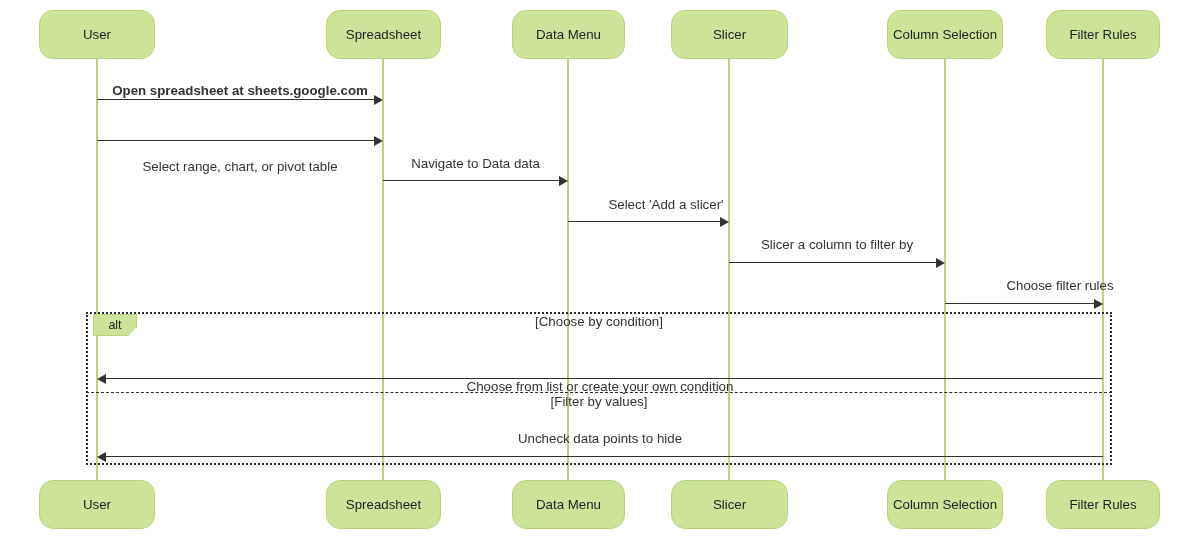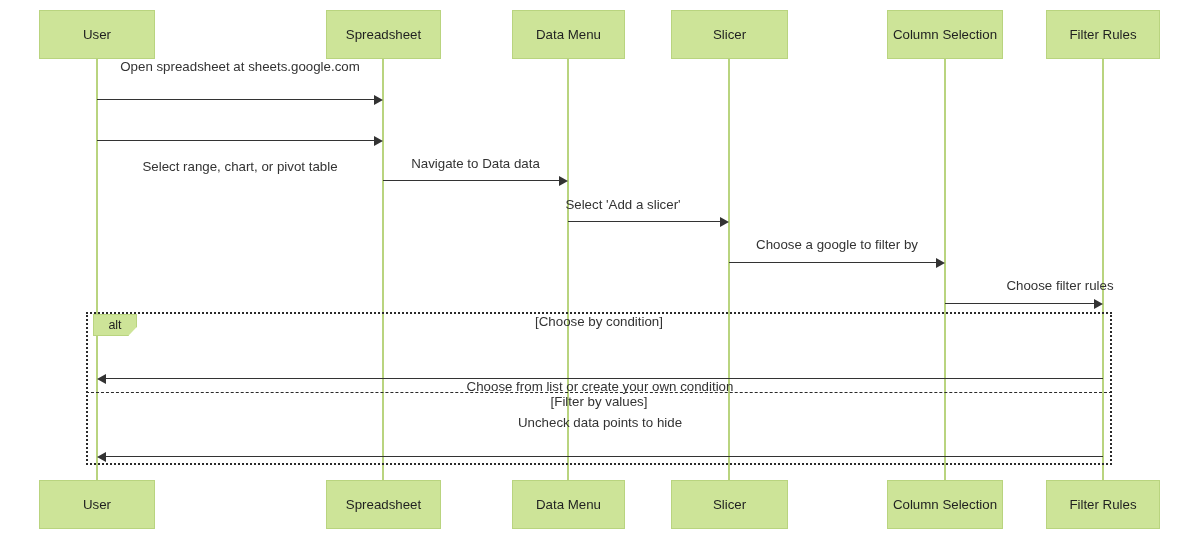--- a/index.html
+++ b/index.html
@@ -13,21 +13,21 @@
     height: 537px;
     background: #ffffff;
     font-family: "Liberation Sans", sans-serif;
     overflow: hidden;
   }
   .participant-box {
     position: absolute;
     box-sizing: border-box;
     background: #cde498;
     border: 1.6px solid #b9d47f;
-    border-radius: 0;
+    border-radius: 14px;
     display: flex;
     align-items: center;
     justify-content: center;
     color: #1f2020;
     font-size: 13.3px;
     line-height: 1;
     z-index: 5;
   }
   .lifeline {
     position: absolute;
@@ -153,35 +153,35 @@
     </div>
     <div class="alt-frame" style="left: 86px; top: 312px; width: 1026px; height: 153px;"></div>
     <div class="alt-tag" style="left: 93px; top: 314px; width: 44px; height: 22px;">
       <div>alt</div>
     </div>
     <div class="alt-cond" style="left: 599px; top: 315px;">[Choose by condition]</div>
     <div class="alt-divider" style="left: 86px; top: 392px; width: 1026px;"></div>
     <div class="alt-cond" style="left: 599px; top: 395px;">[Filter by values]</div>
     <div class="msg-line" style="left: 97px; top: 99px; width: 277px;"></div>
     <div class="arrowhead right" style="top: 95px; left: 374px;"></div>
-    <div class="msg-label" style="left: 240px; top: 60px;">Open spreadsheet at sheets.google.com</div>
+    <div class="msg-label" style="left: 240px; top: 84px; font-weight: bold;">Open spreadsheet at sheets.google.com</div>
     <div class="msg-line" style="left: 97px; top: 140px; width: 277px;"></div>
     <div class="arrowhead right" style="top: 136px; left: 374px;"></div>
     <div class="msg-label" style="left: 240px; top: 116px; margin-top: 44px;">Select range, chart, or pivot table</div>
     <div class="msg-line" style="left: 383px; top: 180px; width: 176px;"></div>
     <div class="arrowhead right" style="top: 176px; left: 559px;"></div>
     <div class="msg-label" style="left: 475.5px; top: 157px;">Navigate to Data data</div>
     <div class="msg-line" style="left: 568px; top: 221px; width: 152px;"></div>
     <div class="arrowhead right" style="top: 217px; left: 720px;"></div>
-    <div class="msg-label" style="left: 623px; top: 198px;">Select 'Add a slicer'</div>
+    <div class="msg-label" style="left: 666px; top: 198px;">Select 'Add a slicer'</div>
     <div class="msg-line" style="left: 729px; top: 262px; width: 207px;"></div>
     <div class="arrowhead right" style="top: 258px; left: 936px;"></div>
-    <div class="msg-label" style="left: 837px; top: 238px;">Choose a google to filter by</div>
+    <div class="msg-label" style="left: 837px; top: 238px;">Slicer a column to filter by</div>
     <div class="msg-line" style="left: 945px; top: 303px; width: 149px;"></div>
     <div class="arrowhead right" style="top: 299px; left: 1094px;"></div>
     <div class="msg-label" style="left: 1024px; top: 279px; margin-left: 36px;">Choose filter rules</div>
     <div class="msg-line" style="left: 106px; top: 378px; width: 997px;"></div>
     <div class="arrowhead left" style="top: 374px; left: 97px;"></div>
     <div class="msg-label" style="left: 600px; top: 356px; margin-top: 24px;">Choose from list or create your own condition</div>
     <div class="msg-line" style="left: 106px; top: 456px; width: 997px;"></div>
     <div class="arrowhead left" style="top: 452px; left: 97px;"></div>
-    <div class="msg-label" style="left: 600px; top: 416px;">Uncheck data points to hide</div>
+    <div class="msg-label" style="left: 600px; top: 432px;">Uncheck data points to hide</div>
   </div>
 
 </body></html>

